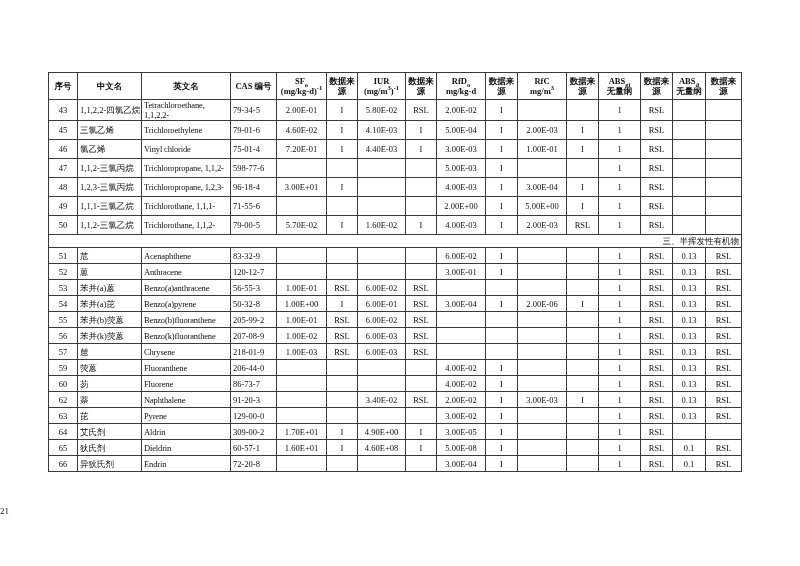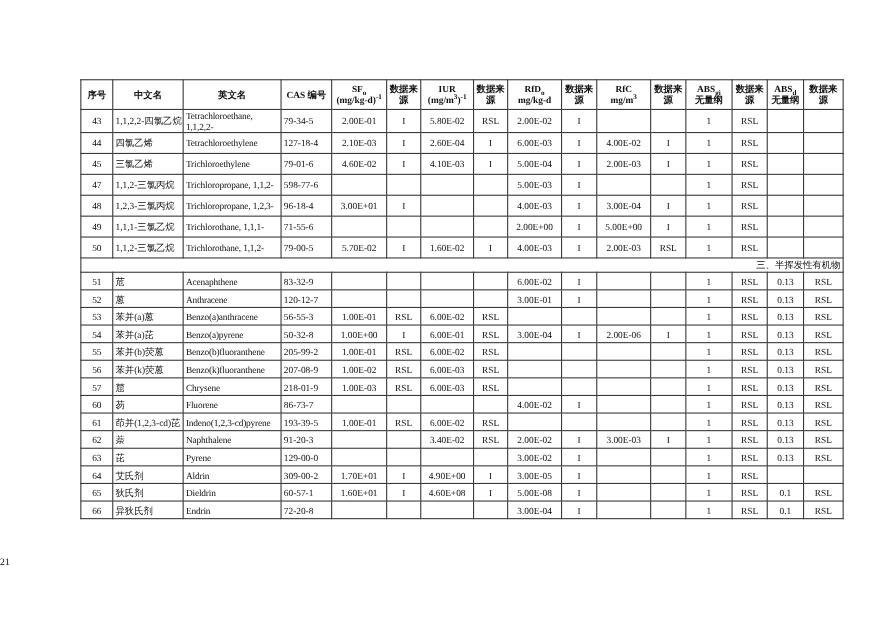--- a/index.html
+++ b/index.html
@@ -5,21 +5,21 @@
   html,body{margin:0;padding:0;background:#ffffff;}
   .page{
     position:relative;
     width:800px;height:566px;
     background:#ffffff;
     font-family:"Liberation Serif","DejaVu Serif",serif;
     color:#0f0f0f;
     overflow:hidden;
   }
   table.tox{
-    position:absolute;left:73px;top:72px;width:677px;
+    position:absolute;left:48px;top:72px;width:677px;
     border-collapse:collapse;table-layout:fixed;
   }
   table.tox th, table.tox td{
     border:1px solid #3a3a3a;
     font-size:8.5px;line-height:1.18;
     padding:0 2px;overflow:hidden;
     vertical-align:middle;
     white-space:nowrap;
   }
   table.tox th{
@@ -96,56 +96,56 @@
           <td class="center">2.00E-02</td>
           <td class="center">I</td>
           <td class="center"></td>
           <td class="center"></td>
           <td class="center">1</td>
           <td class="center">RSL</td>
           <td class="center"></td>
           <td class="center"></td>
         </tr>
         <tr class="g1">
-          <td class="center">44</td>
-          <td class="left">四氯乙烯</td>
-          <td class="left en">Tetrachloroethylene</td>
-          <td class="left">127-18-4</td>
-          <td class="center">2.10E-03</td>
-          <td class="center">I</td>
-          <td class="center">2.60E-04</td>
-          <td class="center">I</td>
-          <td class="center">6.00E-03</td>
-          <td class="center">I</td>
-          <td class="center">4.00E-02</td>
-          <td class="center">I</td>
-          <td class="center">1</td>
-          <td class="center">RSL</td>
-          <td class="center"></td>
-          <td class="center"></td>
-        </tr>
-        <tr class="g1">
           <td class="center">45</td>
           <td class="left">三氯乙烯</td>
           <td class="left en">Trichloroethylene</td>
           <td class="left">79-01-6</td>
           <td class="center">4.60E-02</td>
           <td class="center">I</td>
           <td class="center">4.10E-03</td>
           <td class="center">I</td>
           <td class="center">5.00E-04</td>
           <td class="center">I</td>
           <td class="center">2.00E-03</td>
           <td class="center">I</td>
           <td class="center">1</td>
           <td class="center">RSL</td>
           <td class="center"></td>
           <td class="center"></td>
         </tr>
         <tr class="g1">
+          <td class="center">46</td>
+          <td class="left">氯乙烯</td>
+          <td class="left en">Vinyl chloride</td>
+          <td class="left">75-01-4</td>
+          <td class="center">7.20E-01</td>
+          <td class="center">I</td>
+          <td class="center">4.40E-03</td>
+          <td class="center">I</td>
+          <td class="center">3.00E-03</td>
+          <td class="center">I</td>
+          <td class="center">1.00E-01</td>
+          <td class="center">I</td>
+          <td class="center">1</td>
+          <td class="center">RSL</td>
+          <td class="center"></td>
+          <td class="center"></td>
+        </tr>
+        <tr class="g1">
           <td class="center">47</td>
           <td class="left">1,1,2-三氯丙烷</td>
           <td class="left en">Trichloropropane, 1,1,2-</td>
           <td class="left">598-77-6</td>
           <td class="center"></td>
           <td class="center"></td>
           <td class="center"></td>
           <td class="center"></td>
           <td class="center">5.00E-03</td>
           <td class="center">I</td>
@@ -333,48 +333,48 @@
           <td class="center"></td>
           <td class="center"></td>
           <td class="center"></td>
           <td class="center"></td>
           <td class="center">1</td>
           <td class="center">RSL</td>
           <td class="center">0.13</td>
           <td class="center">RSL</td>
         </tr>
         <tr class="g2">
+          <td class="center">59</td>
+          <td class="left">荧蒽</td>
+          <td class="left en">Fluoranthene</td>
+          <td class="left">206-44-0</td>
+          <td class="center"></td>
+          <td class="center"></td>
+          <td class="center"></td>
+          <td class="center"></td>
+          <td class="center">4.00E-02</td>
+          <td class="center">I</td>
+          <td class="center"></td>
+          <td class="center"></td>
+          <td class="center">1</td>
+          <td class="center">RSL</td>
+          <td class="center">0.13</td>
+          <td class="center">RSL</td>
+        </tr>
+        <tr class="g2">
           <td class="center">60</td>
           <td class="left">芴</td>
           <td class="left en">Fluorene</td>
           <td class="left">86-73-7</td>
           <td class="center"></td>
           <td class="center"></td>
           <td class="center"></td>
           <td class="center"></td>
           <td class="center">4.00E-02</td>
           <td class="center">I</td>
-          <td class="center"></td>
-          <td class="center"></td>
-          <td class="center">1</td>
-          <td class="center">RSL</td>
-          <td class="center">0.13</td>
-          <td class="center">RSL</td>
-        </tr>
-        <tr class="g2">
-          <td class="center">61</td>
-          <td class="left">茚并(1,2,3-cd)芘</td>
-          <td class="left en">Indeno(1,2,3-cd)pyrene</td>
-          <td class="left">193-39-5</td>
-          <td class="center">1.00E-01</td>
-          <td class="center">RSL</td>
-          <td class="center">6.00E-02</td>
-          <td class="center">RSL</td>
-          <td class="center"></td>
-          <td class="center"></td>
           <td class="center"></td>
           <td class="center"></td>
           <td class="center">1</td>
           <td class="center">RSL</td>
           <td class="center">0.13</td>
           <td class="center">RSL</td>
         </tr>
         <tr class="g2">
           <td class="center">62</td>
           <td class="left">萘</td>

